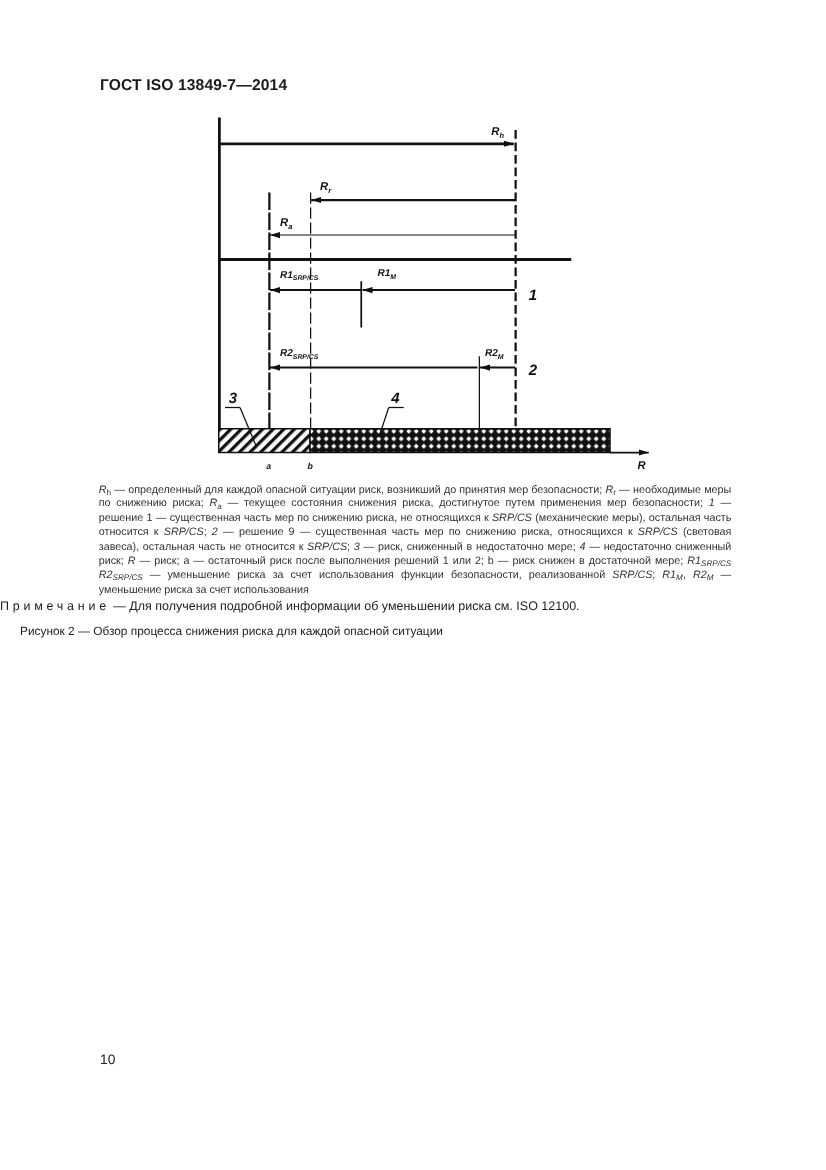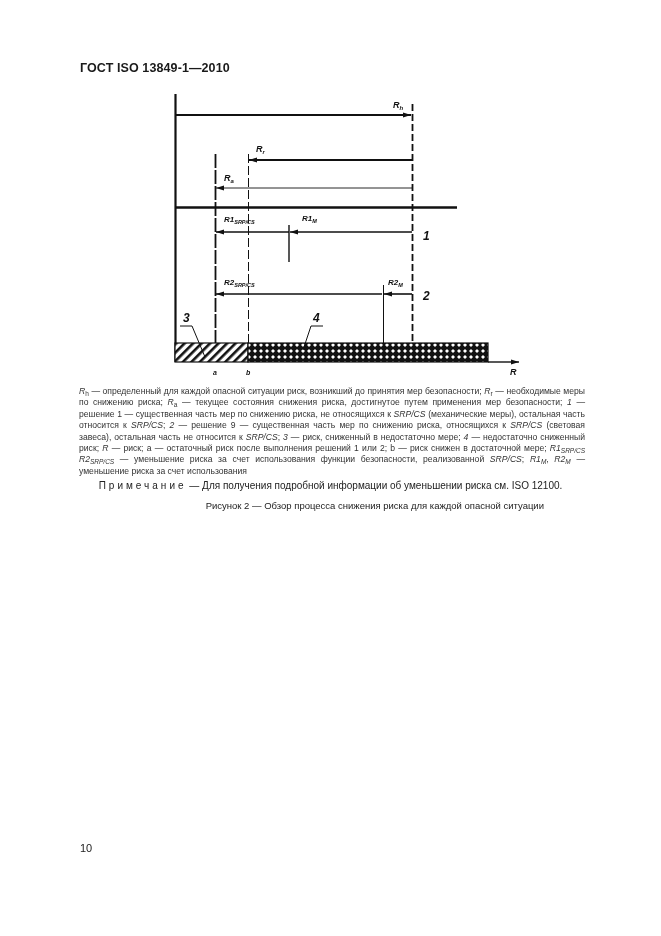--- a/index.html
+++ b/index.html
@@ -3,30 +3,30 @@
 <meta charset="utf-8">
 <style>
   html, body { margin:0; padding:0; background:#ffffff; }
   body { width:661px; height:936px; position:relative; overflow:hidden; font-family:"Liberation Sans", sans-serif; color:#1a1a1a; }
   .header { position:absolute; left:80px; top:61px; font-size:12.5px; font-weight:bold; letter-spacing:0.1px; }
   .figure { position:absolute; left:0; top:0; width:661px; height:380px; }
   .legend { position:absolute; left:79px; top:386px; width:506px; font-size:8.6px; line-height:11.4px; text-align:justify; color:#333; }
   .legend .last { text-align:center; }
   .legend i { font-style:italic; }
   .legend sub { font-size:6.5px; vertical-align:-2px; line-height:0; }
-  .note { position:absolute; left:0; width:661px; top:480px; text-align:center; font-size:10px; color:#222; }
+  .note { position:absolute; left:0; width:661px; top:480px; text-align:left; font-size:10px; color:#222; }
   .note .sp { letter-spacing:3px; }
-  .caption { position:absolute; left:4px; width:540px; top:500px; text-align:right; font-size:9.5px; color:#222; }
+  .caption { position:absolute; left:16px; width:540px; top:500px; text-align:left; font-size:9.5px; color:#222; }
   .pagenum { position:absolute; left:80px; top:842px; font-size:11px; color:#222;text-align:center; }
   svg text { font-family:"Liberation Sans", sans-serif; font-weight:bold; font-style:italic; fill:#111; }
 </style>
 </head>
 <body>
 
-<div class="header">ГОСТ ISO 13849-1—2010</div>
+<div class="header">ГОСТ ISO 13849-7—2014</div>
 
 <svg class="figure" width="661" height="380" viewBox="0 0 661 380">
   <defs>
     <pattern id="hatch" patternUnits="userSpaceOnUse" width="6" height="6" patternTransform="rotate(45)">
       <rect width="6" height="6" fill="#fff"></rect>
       <rect x="0" y="0" width="2.6" height="6" fill="#111"></rect>
     </pattern>
     <pattern id="cross" patternUnits="userSpaceOnUse" width="6" height="6">
       <rect width="6" height="6" fill="#111"></rect>
       <path d="M3,1 L5,3 L3,5 L1,3 Z" fill="#fff"></path>

